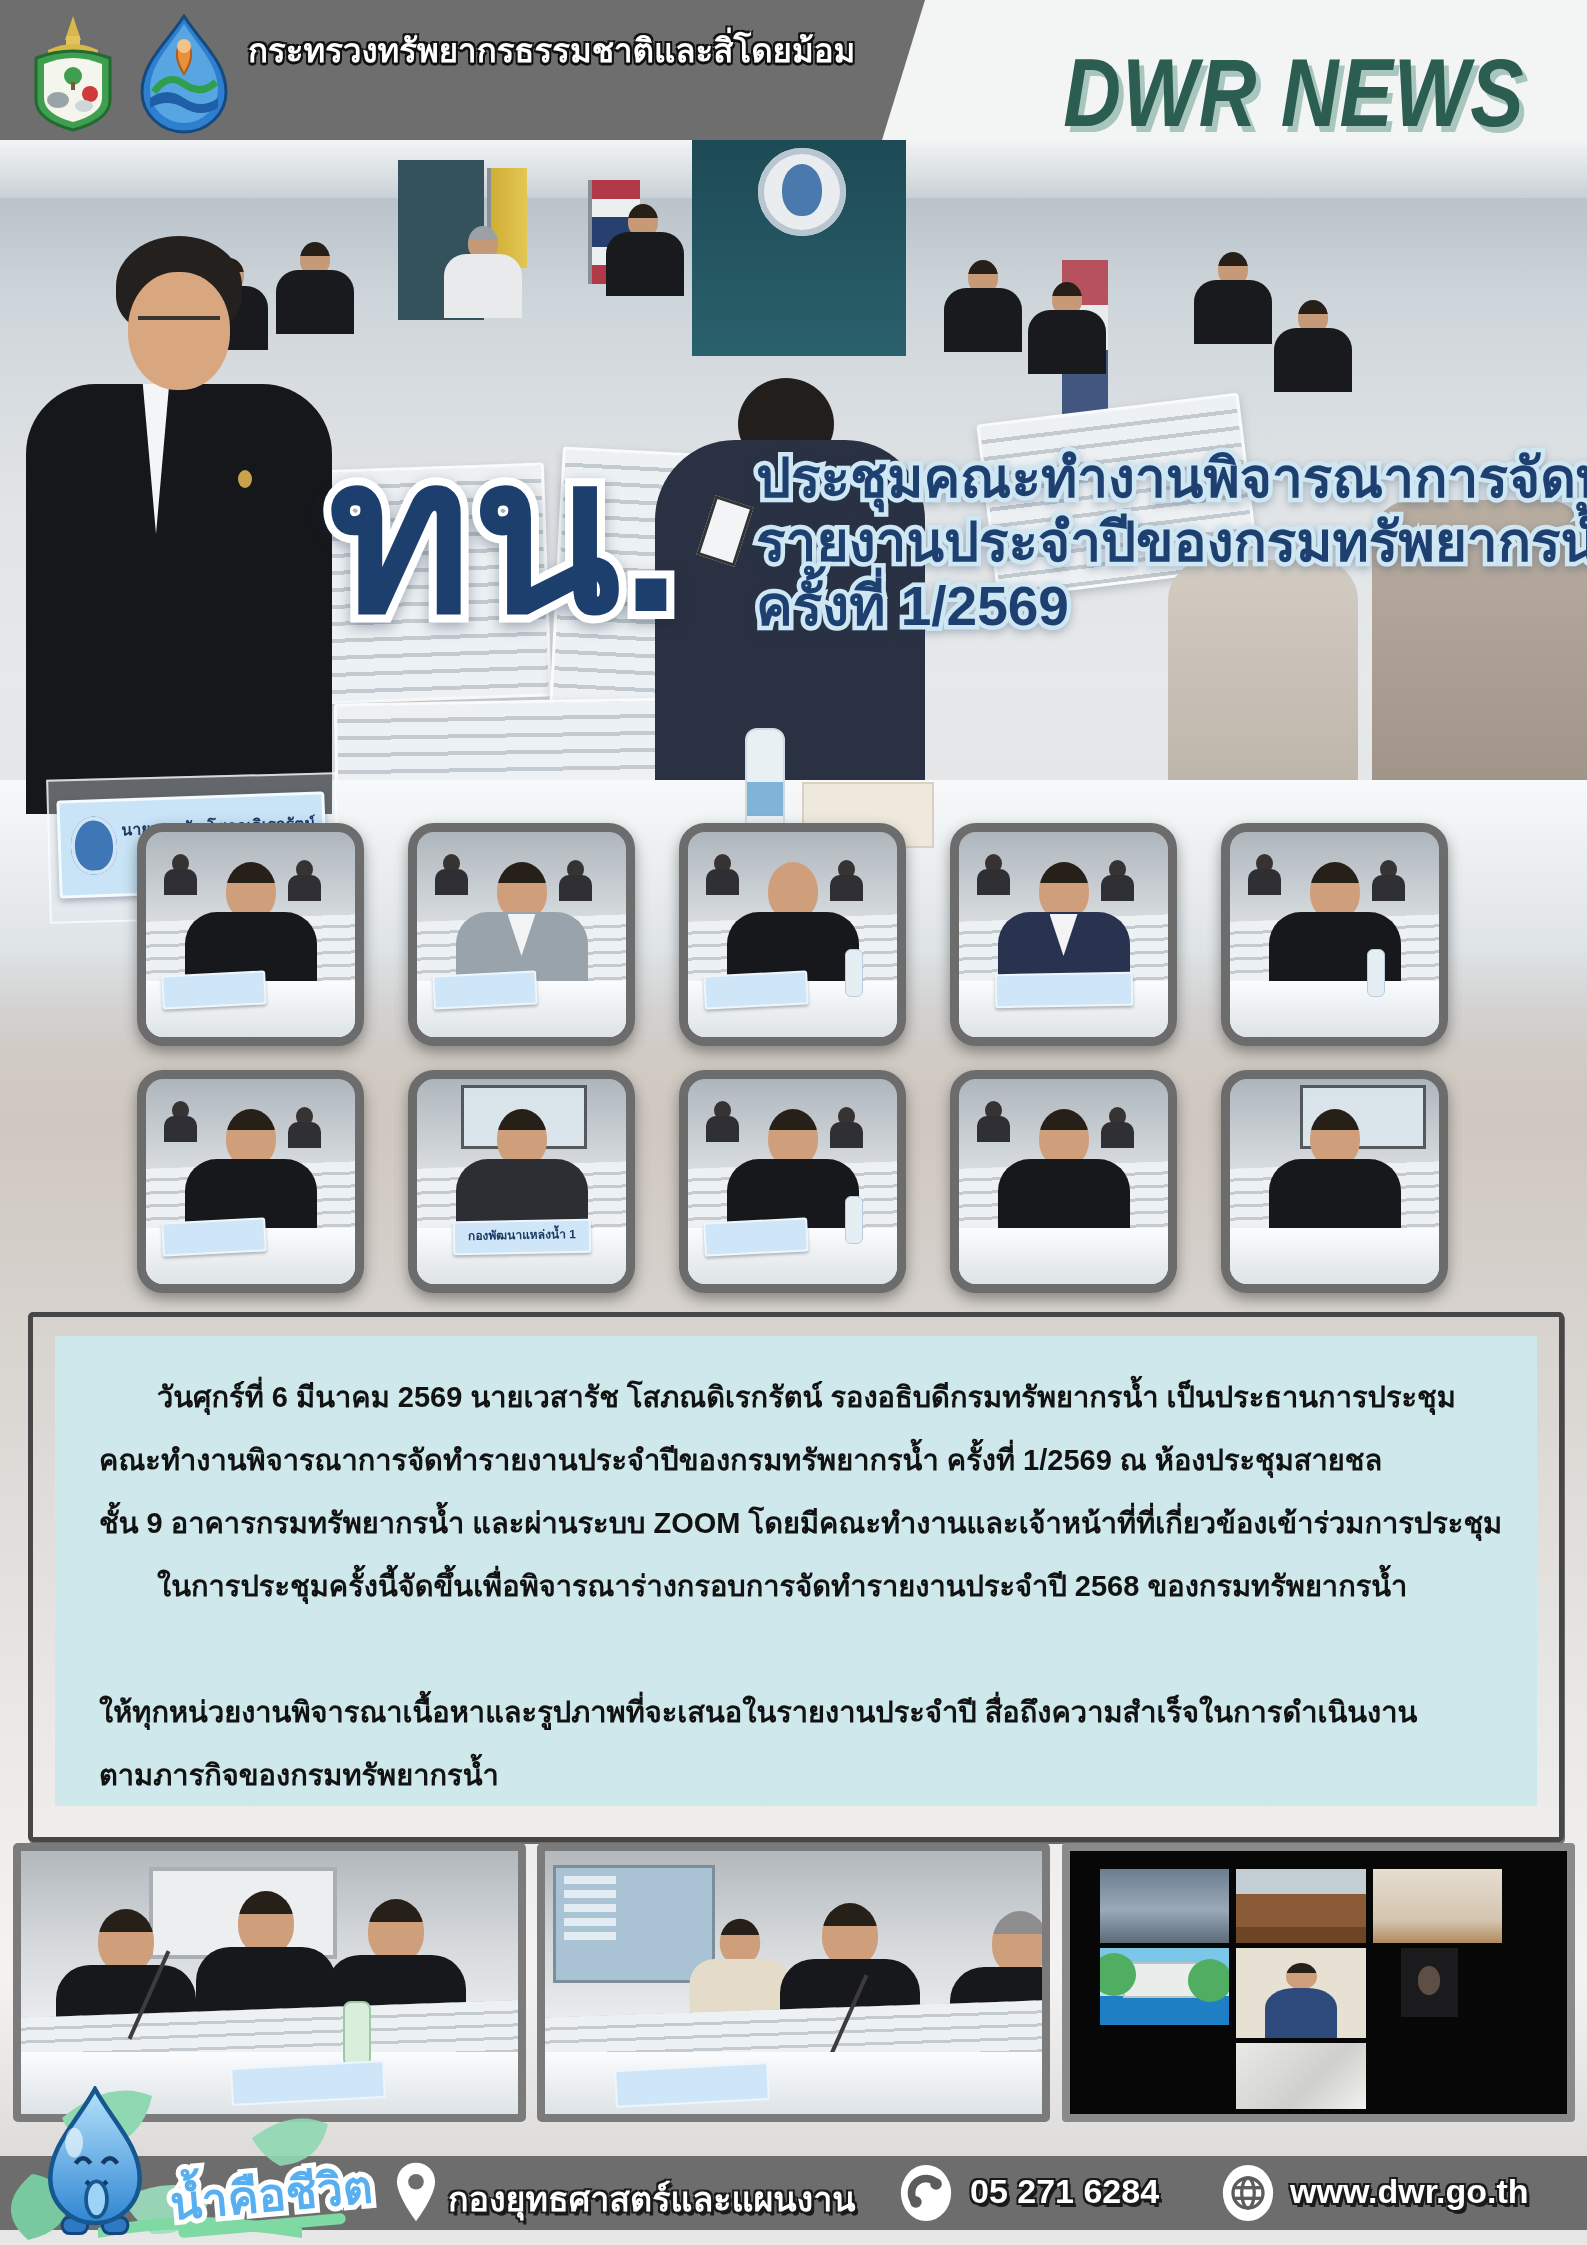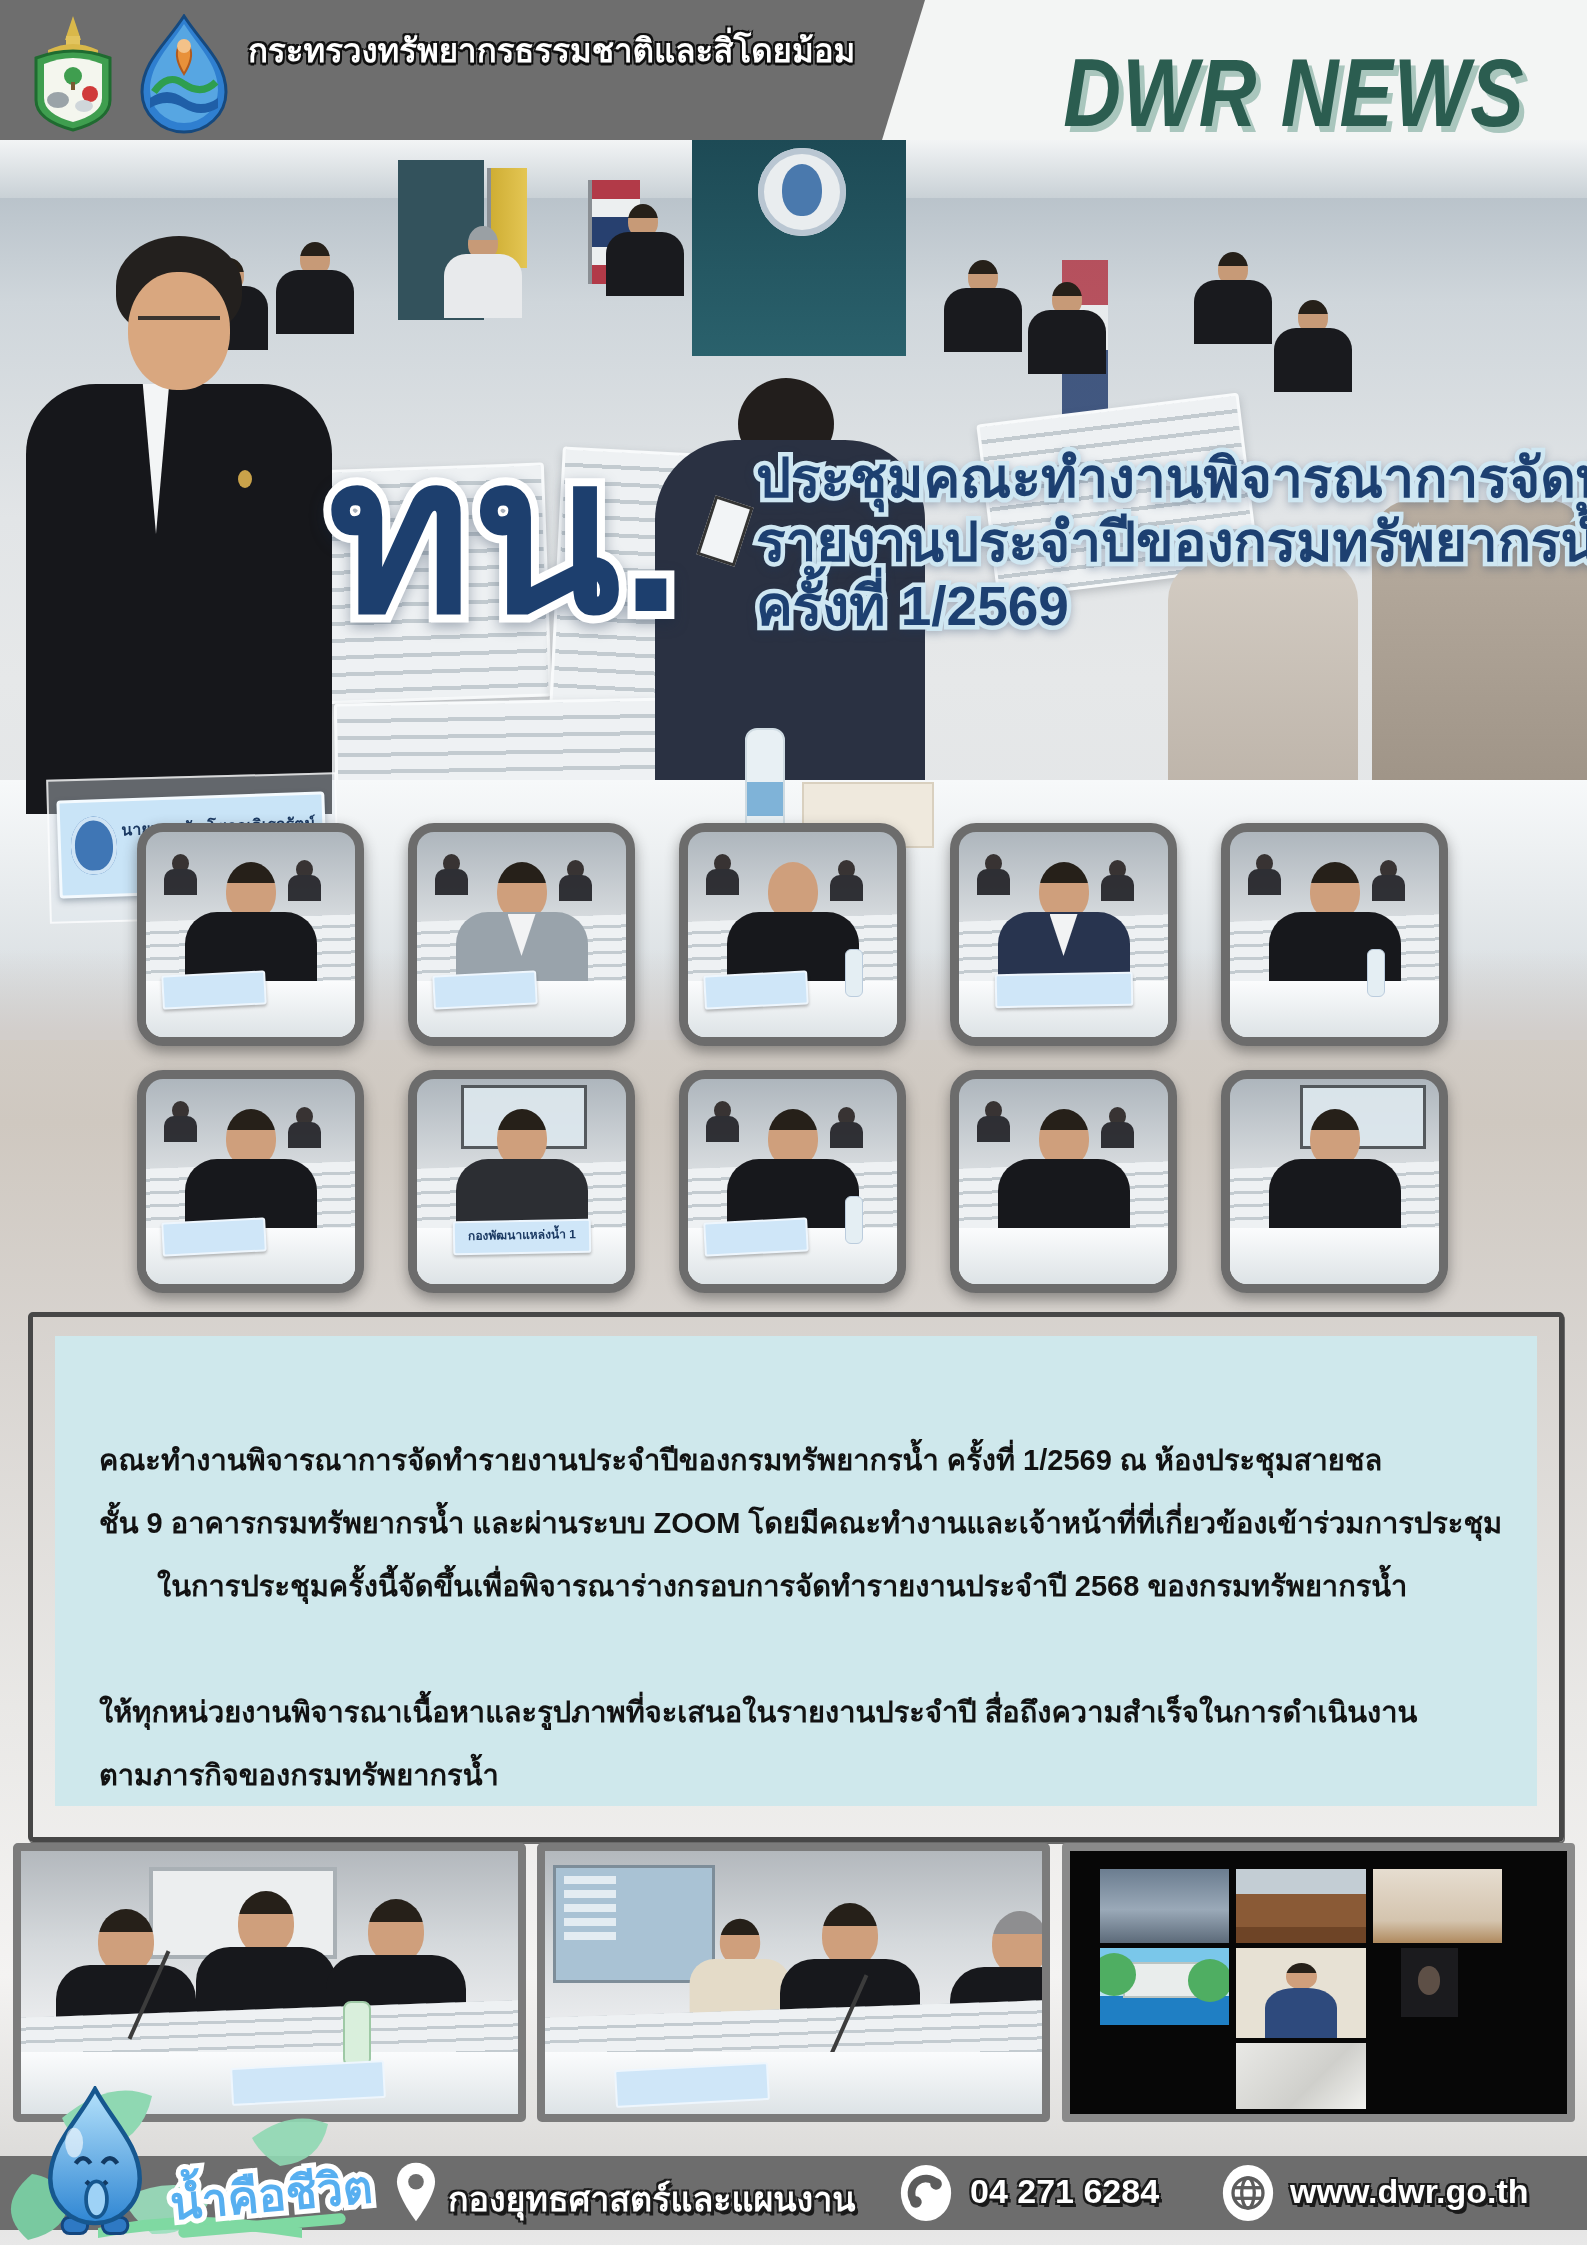--- a/index.html
+++ b/index.html
@@ -370,20 +370,21 @@
     <div class="panel"></div>
     <div class="person">
         <div class="head"></div>
         <div class="body"></div>
       </div>
     <div class="desk"></div>
   </div>
 
   <div class="article-border"></div>
   <div class="article-box">
+    <div class="article-line indent" style="top:38px;">วันศุกร์ที่ 6 มีนาคม 2569 นายเวสารัช โสภณดิเรกรัตน์ รองอธิบดีกรมทรัพยากรน้ำ เป็นประธานการประชุม</div>
     <div class="article-line" style="top:101px;">คณะทำงานพิจารณาการจัดทำรายงานประจำปีของกรมทรัพยากรน้ำ ครั้งที่ 1/2569 ณ ห้องประชุมสายชล</div>
     <div class="article-line" style="top:164px;">ชั้น 9 อาคารกรมทรัพยากรน้ำ และผ่านระบบ ZOOM โดยมีคณะทำงานและเจ้าหน้าที่ที่เกี่ยวข้องเข้าร่วมการประชุม</div>
     <div class="article-line indent" style="top:227px;">ในการประชุมครั้งนี้จัดขึ้นเพื่อพิจารณาร่างกรอบการจัดทำรายงานประจำปี 2568 ของกรมทรัพยากรน้ำ</div>
     <div class="article-line" style="top:353px;">ให้ทุกหน่วยงานพิจารณาเนื้อหาและรูปภาพที่จะเสนอในรายงานประจำปี สื่อถึงความสำเร็จในการดำเนินงาน</div>
     <div class="article-line" style="top:416px;">ตามภารกิจของกรมทรัพยากรน้ำ</div>
   </div>
 
   <div class="bcard" style="left:13px;">
     <div class="wboard"></div>
     <div class="bperson" style="left:30px;top:58px;">
@@ -475,21 +476,21 @@
   <div class="footer-item-text" style="left:448px;top:2172px;">กองยุทธศาสตร์และแผนงาน</div>
 
   <svg class="icon-circle" style="left:897px;top:2164px;" width="58" height="58" viewBox="0 0 60 60">
     <ellipse cx="30" cy="30" rx="26" ry="29" fill="#ffffff"></ellipse>
     <g transform="rotate(-42 30 30)" fill="#5c5c5c">
       <circle cx="16" cy="30" r="6"></circle>
       <circle cx="44" cy="30" r="6"></circle>
       <path d="M11 30 a19 19 0 0 1 38 0 l-8 0 a11 11 0 0 0 -22 0 Z"></path>
     </g>
   </svg>
-  <div class="footer-item-text" style="left:970px;top:2172px;">04 271 6284</div>
+  <div class="footer-item-text" style="left:970px;top:2172px;">05 271 6284</div>
 
   <svg class="icon-circle" style="left:1219px;top:2164px;" width="58" height="58" viewBox="0 0 60 60">
     <ellipse cx="30" cy="30" rx="26" ry="29" fill="#ffffff"></ellipse>
     <g stroke="#5c5c5c" stroke-width="3.4" fill="none">
       <circle cx="30" cy="30" r="15.5"></circle>
       <ellipse cx="30" cy="30" rx="6.5" ry="15.5"></ellipse>
       <line x1="15" y1="24.5" x2="45" y2="24.5"></line>
       <line x1="15" y1="35.5" x2="45" y2="35.5"></line>
     </g>
   </svg>

